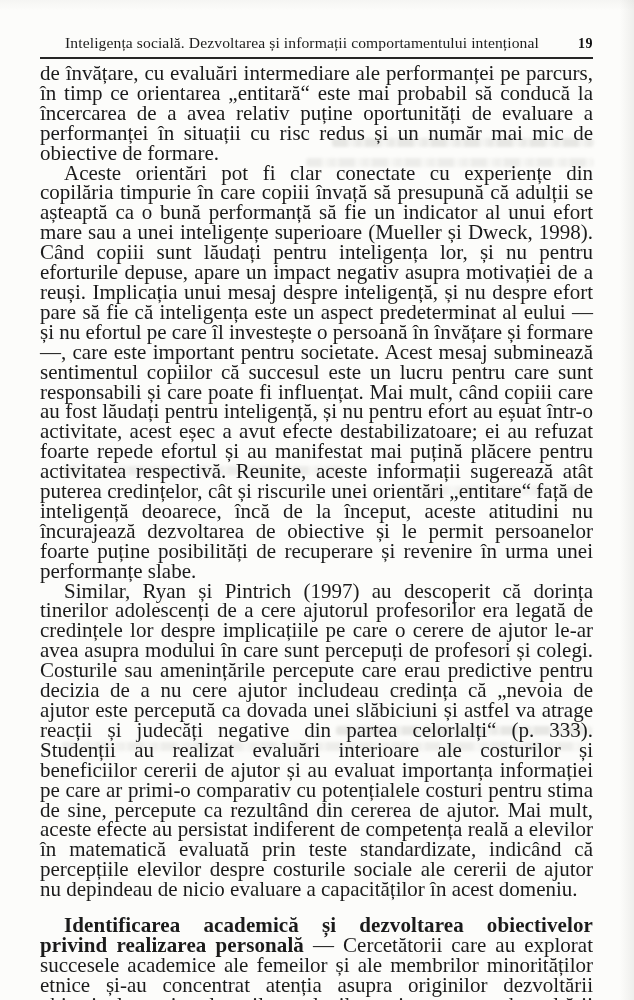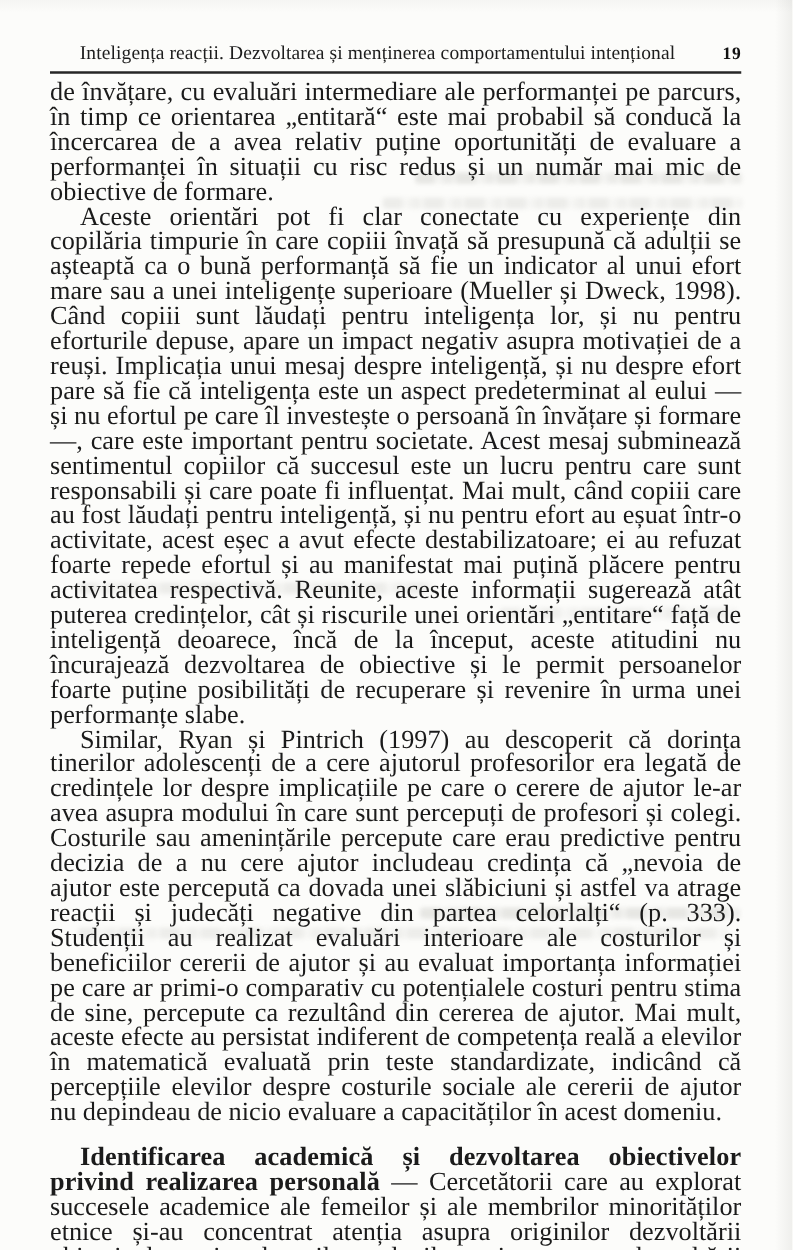--- a/index.html
+++ b/index.html
@@ -101,21 +101,21 @@
 <div class="page">
 
   <div class="smudge" style="left:332px; top:138px; width:262px;"></div>
   <div class="smudge" style="left:306px; top:158px; width:288px; opacity:0.4;"></div>
   <div class="smudge" style="left:62px; top:466px; width:286px; opacity:0.4;"></div>
   <div class="smudge" style="left:336px; top:726px; width:256px;"></div>
   <div class="smudge" style="left:62px; top:742px; width:520px; opacity:0.38;"></div>
   <div class="smudge" style="left:400px; top:486px; width:190px; opacity:0.32;"></div>
 
   <div class="header">
-    <span class="running-title">Inteligența reacții. Dezvoltarea și menținerea comportamentului intențional</span>
+    <span class="running-title">Inteligența socială. Dezvoltarea și informații comportamentului intențional</span>
     <span class="page-number">19</span>
   </div>
 
   <div class="body-text">
     <p class="continuation">de învățare, cu evaluări intermediare ale performanței pe parcurs, în timp ce orientarea „entitară“ este mai probabil să conducă la încercarea de a avea relativ puține oportunități de evaluare a performanței în situații cu risc redus și un număr mai mic de obiective de formare.</p>
     <p>Aceste orientări pot fi clar conectate cu experiențe din copilăria timpurie în care copiii învață să presupună că adulții se așteaptă ca o bună performanță să fie un indicator al unui efort mare sau a unei inteligențe superioare (Mueller și Dweck, 1998). Când copiii sunt lăudați pentru inteligența lor, și nu pentru eforturile depuse, apare un impact negativ asupra motivației de a reuși. Implicația unui mesaj despre inteligență, și nu despre efort pare să fie că inteligența este un aspect predeterminat al eului — și nu efortul pe care îl investește o persoană în învățare și formare —, care este important pentru societate. Acest mesaj subminează sentimentul copiilor că succesul este un lucru pentru care sunt responsabili și care poate fi influențat. Mai mult, când copiii care au fost lăudați pentru inteligență, și nu pentru efort au eșuat într-o activitate, acest eșec a avut efecte destabilizatoare; ei au refuzat foarte repede efortul și au manifestat mai puțină plăcere pentru activitatea respectivă. Reunite, aceste informații sugerează atât puterea credințelor, cât și riscurile unei orientări „entitare“ față de inteligență deoarece, încă de la început, aceste atitudini nu încurajează dezvoltarea de obiective și le permit persoanelor foarte puține posibilități de recuperare și revenire în urma unei performanțe slabe.</p>
     <p>Similar, Ryan și Pintrich (1997) au descoperit că dorința tinerilor adolescenți de a cere ajutorul profesorilor era legată de credințele lor despre implicațiile pe care o cerere de ajutor le-ar avea asupra modului în care sunt percepuți de profesori și colegi. Costurile sau amenințările percepute care erau predictive pentru decizia de a nu cere ajutor includeau credința că „nevoia de ajutor este percepută ca dovada unei slăbiciuni și astfel va atrage reacții și judecăți negative din partea celorlalți“ (p. 333). Studenții au realizat evaluări interioare ale costurilor și beneficiilor cererii de ajutor și au evaluat importanța informației pe care ar primi-o comparativ cu potențialele costuri pentru stima de sine, percepute ca rezultând din cererea de ajutor. Mai mult, aceste efecte au persistat indiferent de competența reală a elevilor în matematică evaluată prin teste standardizate, indicând că percepțiile elevilor despre costurile sociale ale cererii de ajutor nu depindeau de nicio evaluare a capacităților în acest domeniu.</p>
     <p class="section-start"><b class="lead">Identificarea academică și dezvoltarea obiectivelor privind realizarea personală</b><span> — Cercetătorii care au explorat succesele academice ale femeilor și ale membrilor minorităților etnice și-au concentrat atenția asupra originilor dezvoltării obiectivelor și planurilor elevilor și asupra dezvoltării identităților orientate spre reușită sau pregătire academică. Steele (1997) și Eccles (1989; Eccles și Jacobs, 1986) au observat că diferențele etnice și de stereotip sexual nu există în primii ani de școală; ele apar mai târziu – după lungi perioade de școlarizare. Mai multe cercetări din perspective diferite, dar înrudite și dezvoltări teoretice ale acestui subiect au început să ne ajute să explicăm apariția diferențelor etnice și de stereotip sexual în succesul academic. În centrul cadrului teoretic al acestei cercetări se află ideea că nu toți elevii se confruntă cu aceeași „situație“ și că experiența</span></p>
   </div>
 

